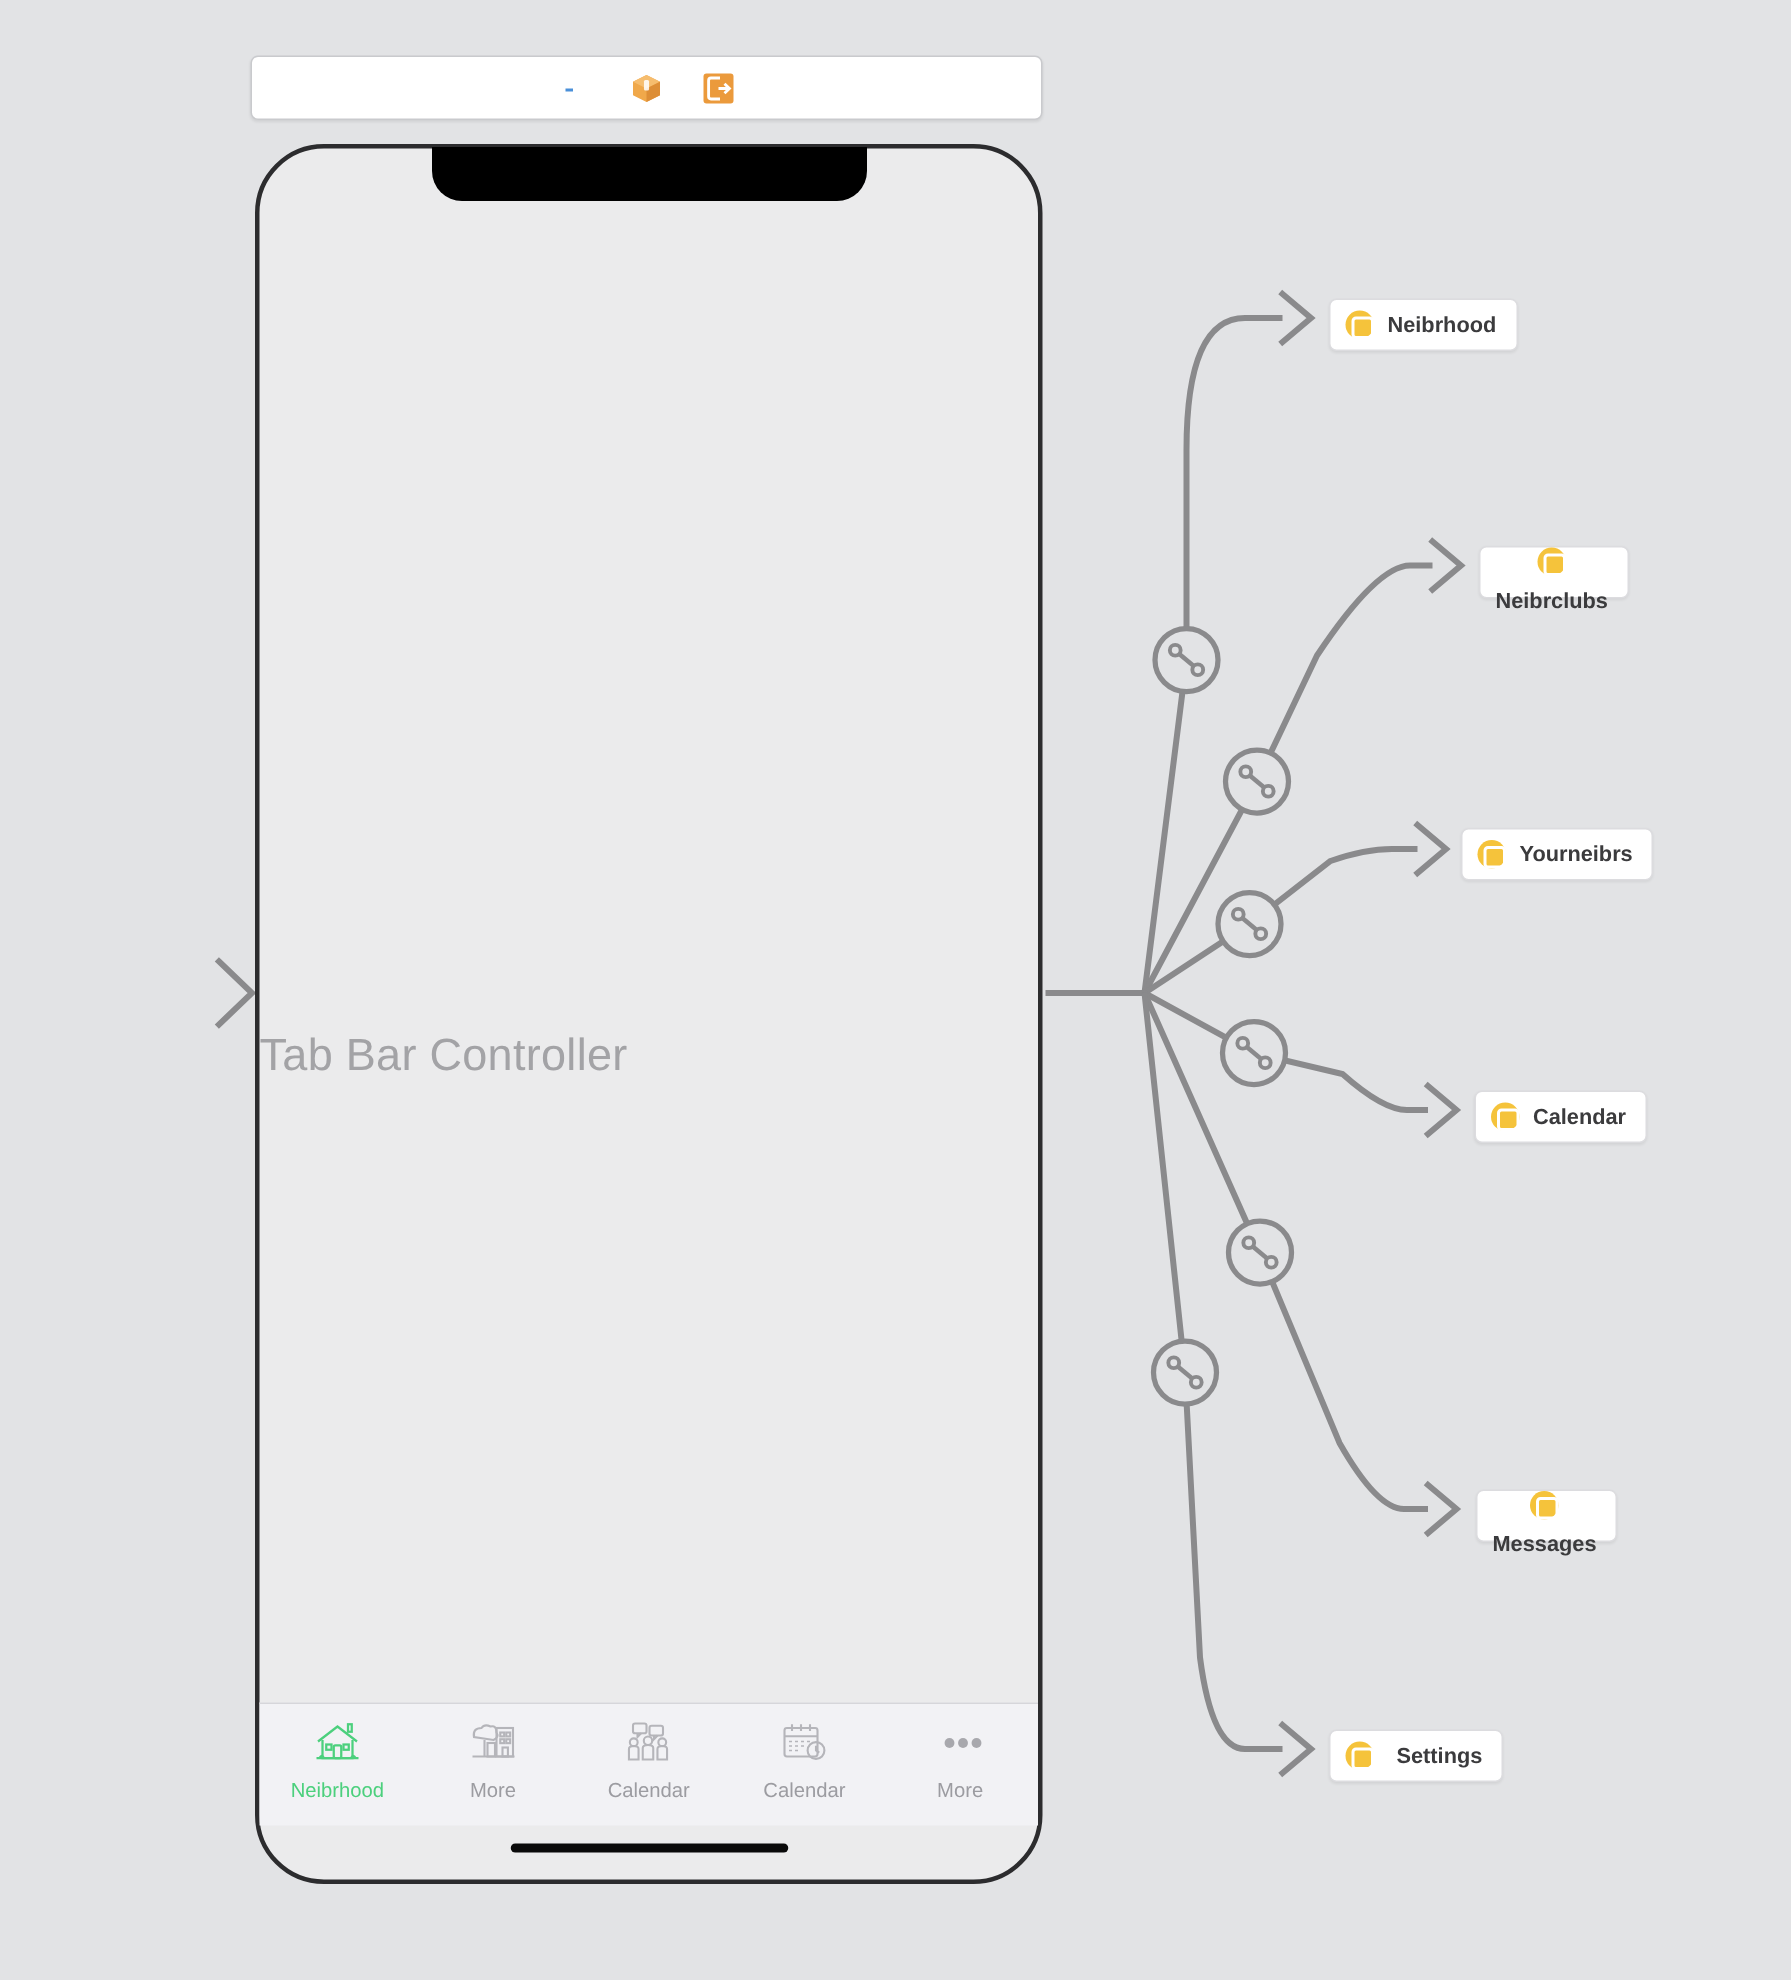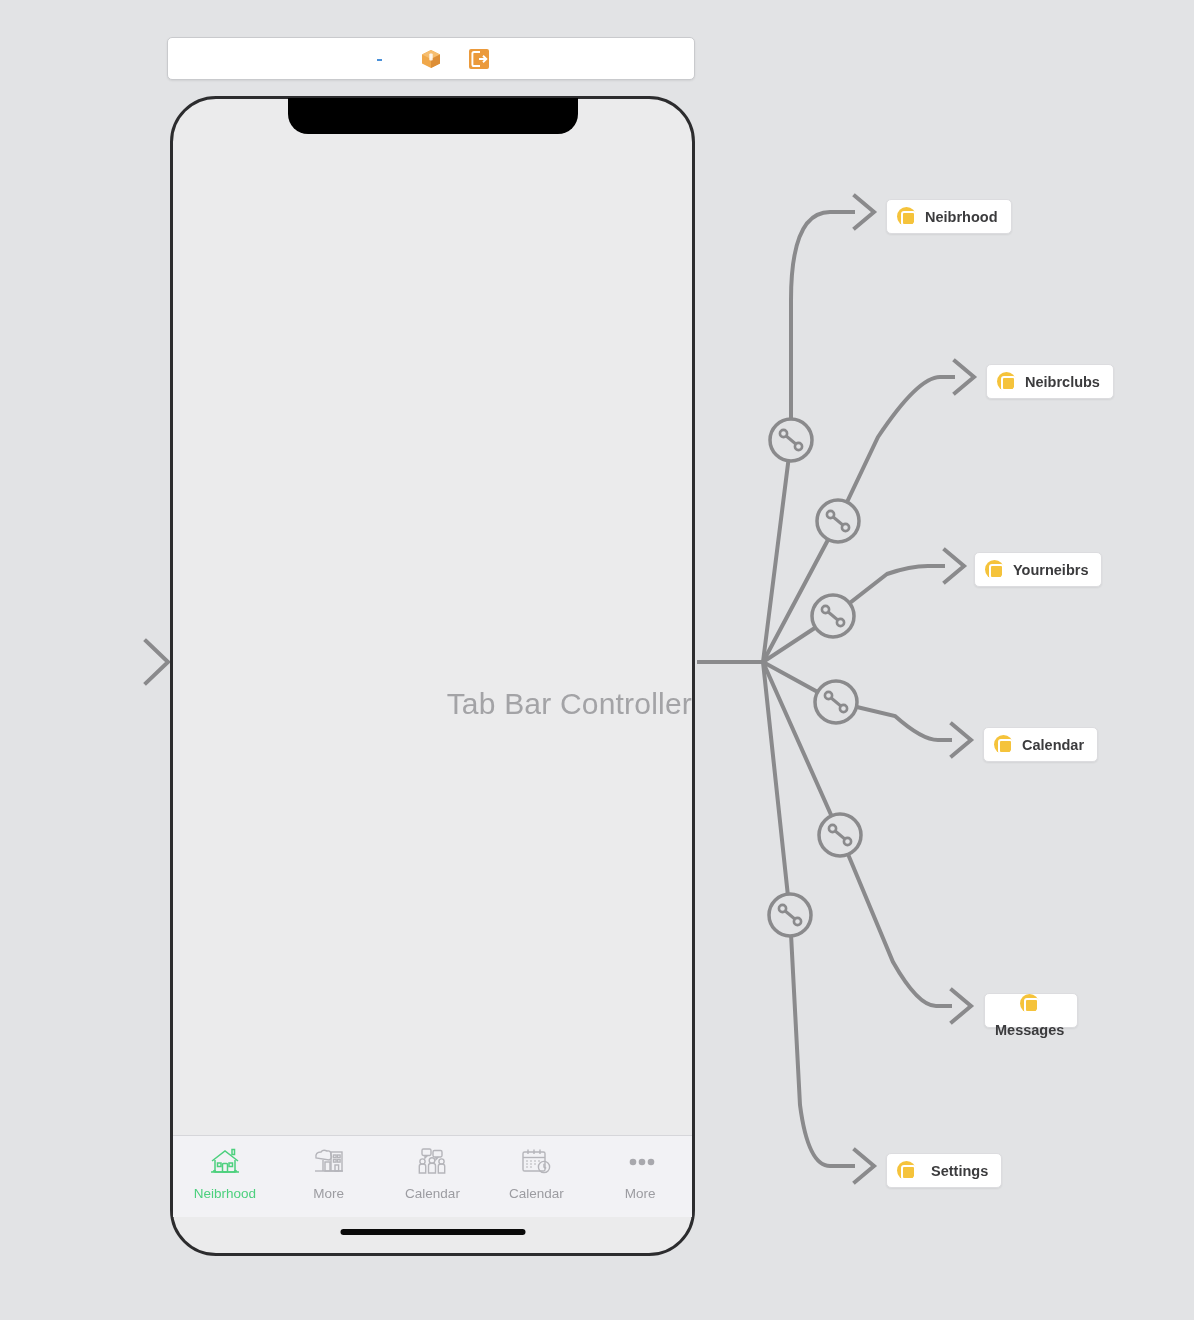--- a/index.html
+++ b/index.html
@@ -52,21 +52,21 @@
     border:3px solid #2c2c2e;
     border-radius:46px;
   }
   .notch {
     position:absolute; left:50%; transform:translateX(-50%);
     top:-1px; width:290px; height:36px;
     background:#000; border-radius:0 0 20px 20px;
   }
   .screen-title {
     position:absolute; left:0; right:0; top:588px;
-    text-align:right;
+    text-align:left;
     font-size:30px; font-weight:400; color:#a3a3a6;
     letter-spacing:.2px;
   }
   .tabbar {
     position:absolute; left:0; right:0; bottom:36px;
     height:82px;
     background:#f2f2f5;
     border-top:1px solid #d6d6da;
     display:flex; align-items:flex-start; padding-top:8px;
   }
@@ -303,21 +303,21 @@
     </div>
 
     <div class="home-ind"></div>
   </div>
 
   <div class="node" style="left:886px; top:199px;">
     <span class="node-icon"></span>
     <span class="node-label">Neibrhood</span>
   </div>
 
-  <div class="node" style="left:986px; top:364px;">
+  <div class="node" style="left:986px; top:364px;flex-direction:column;">
     <span class="node-icon"></span>
     <span class="node-label">Neibrclubs</span>
   </div>
 
   <div class="node" style="left:974px; top:552px;">
     <span class="node-icon"></span>
     <span class="node-label">Yourneibrs</span>
   </div>
 
   <div class="node" style="left:983px; top:727px;">

